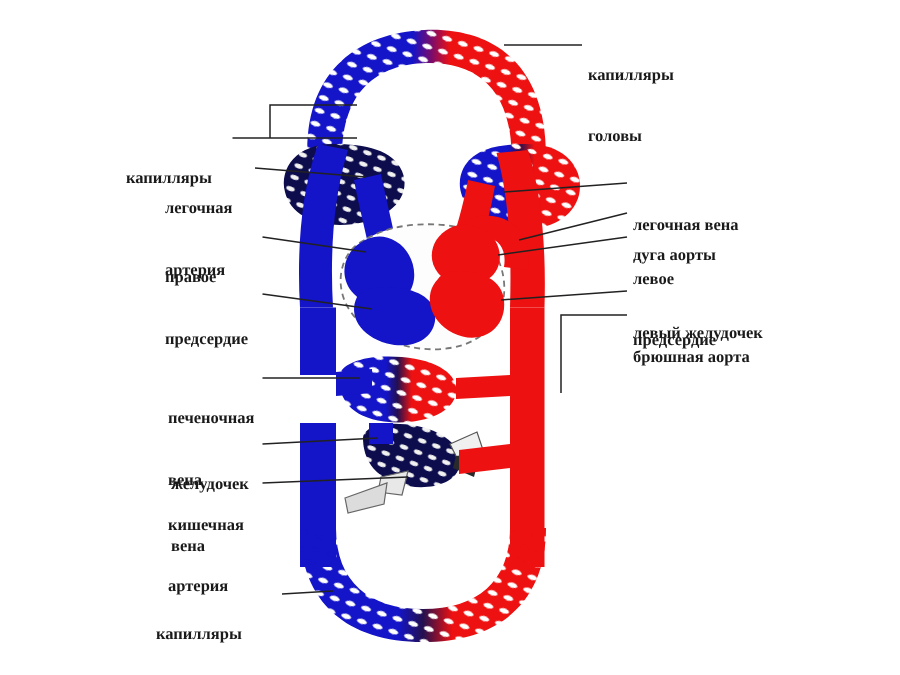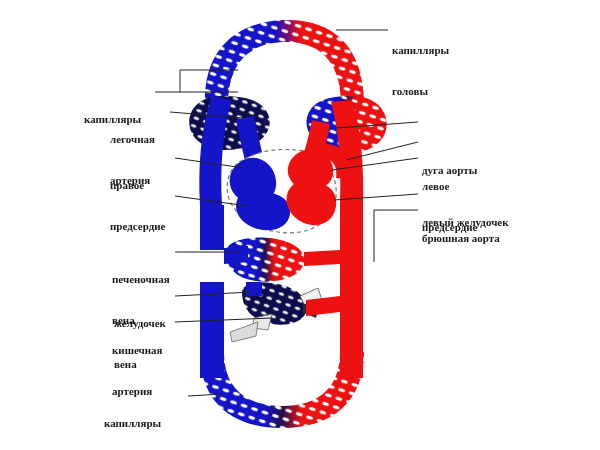--- a/index.html
+++ b/index.html
@@ -251,20 +251,23 @@
   <div class="label left" style="left:112px; top:316px;">
     <div>кишечная</div>
     <div>артерия</div>
   </div>
 
   <div class="label left" style="left:104px; top:389px;">
     <div>капилляры</div>
     
   </div>
 
+  <div class="label right" style="left:422px; top:116px;">
+    <div>легочная вена</div>
+  </div>
 
   <div class="label right" style="left:422px; top:136px;text-align:right;">
     <div>дуга аорты</div>
   </div>
 
   <div class="label right" style="left:422px; top:152px;">
     <div>левое</div>
     <div>предсердие</div>
   </div>
 

